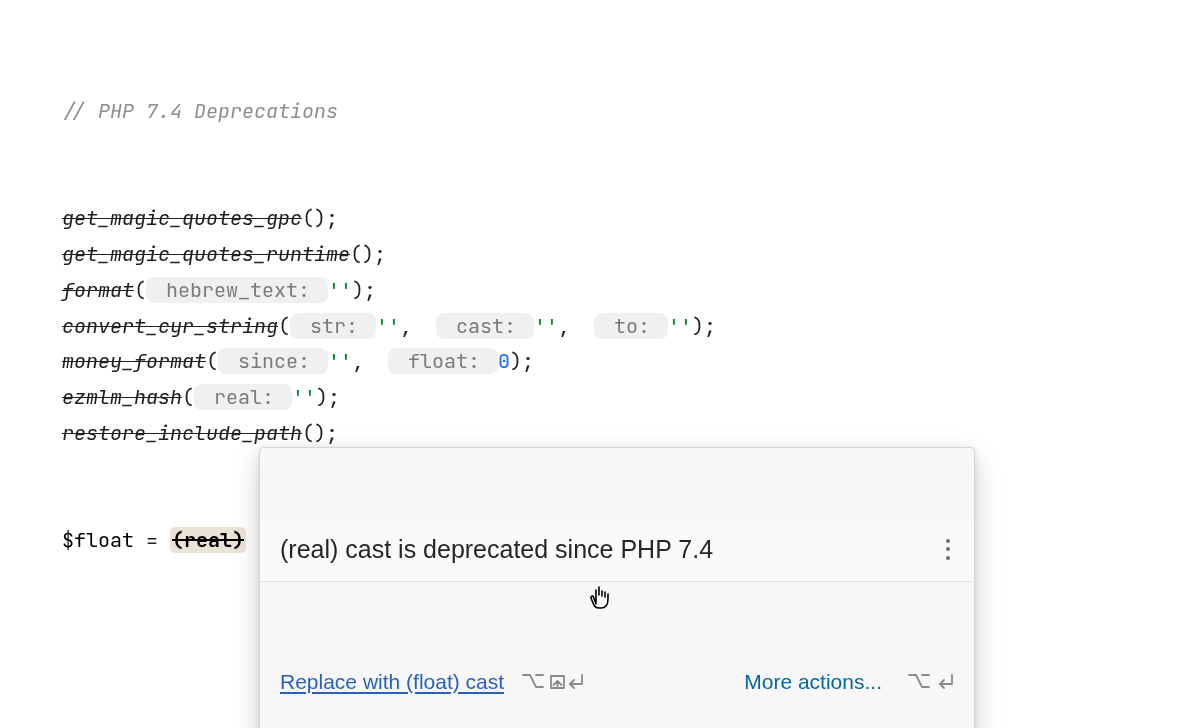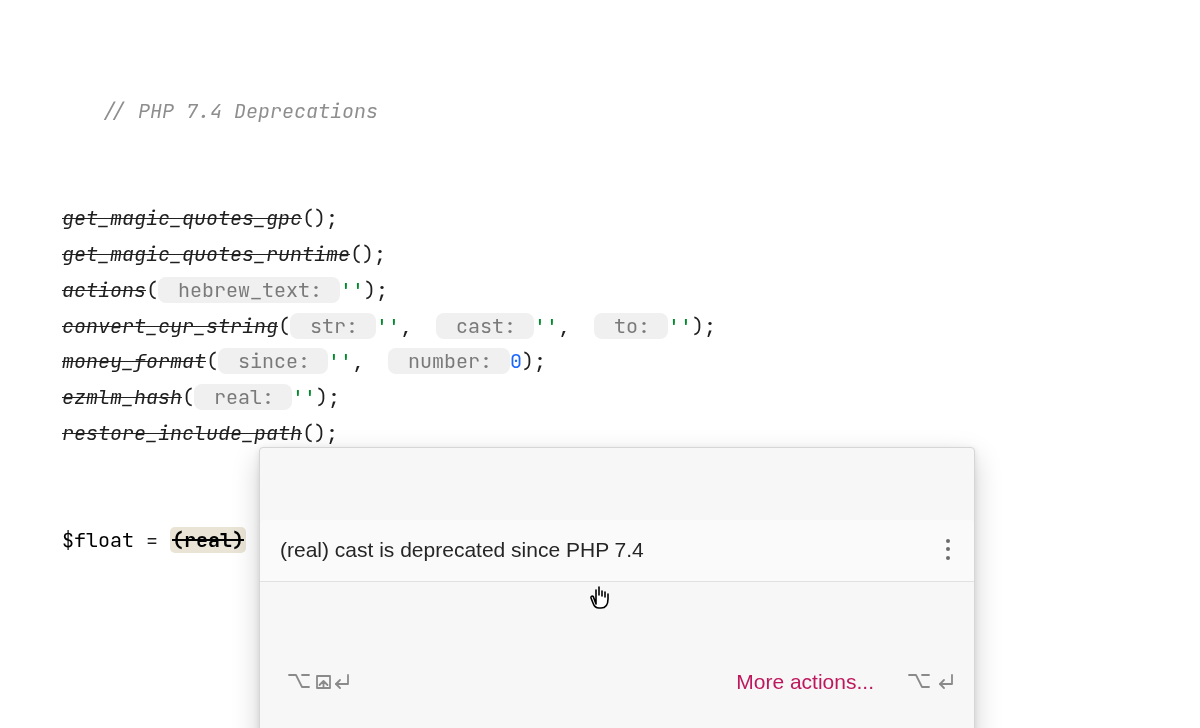--- a/index.html
+++ b/index.html
@@ -11,21 +11,21 @@
     font-family: "SF Mono", "JetBrains Mono", Menlo, Consolas, monospace;
     font-size: 20px;
     overflow: hidden;
   }
   .editor {
     padding: 58px 0 0 62px;
     line-height: 35.8px;
     white-space: pre;
     position: relative;
   }
-  .comment { color: #8e8e8e; font-style: italic; margin-left: 40px; }
+  .comment { color: #8e8e8e; font-style: italic; }
   .fn-dep {
     color: #202020;
     font-style: italic;
     text-decoration: line-through;
     text-decoration-color: #202020;
     text-decoration-thickness: 1.4px;
     margin-top: 12px;
   }
   .punct { color: #202020; font-style: normal; }
   .hint {
@@ -62,21 +62,21 @@
     border-radius: 4px;
     box-shadow: 0 10px 28px rgba(0,0,0,0.18), 0 2px 6px rgba(0,0,0,0.10);
     font-family: -apple-system, "SF Pro Text", Helvetica, Arial, sans-serif;
     font-style: normal;
   }
   .popup-header {
     display: flex;
     align-items: center;
     justify-content: space-between;
     padding: 12px 20px 14px 20px;
-    font-size: 21px;
+    font-size: 25px;
     color: #262626;
     background: #fafafa;
     border-bottom: 1px solid #e1e1e1;
     border-radius: 4px 4px 0 0;
   }
   .more-dots {
     display:flex; flex-direction:column; gap:4.5px;
     padding: 4px 4px;
     cursor: pointer;
   }
@@ -99,61 +99,62 @@
   }
   .shortcut {
     display:inline-flex; align-items:center; gap:1px;
     color:#8a8a8a;
     font-size: 20px;
     margin-left: 8px;
   }
   .shortcut svg { display:block; }
   .spacer { flex: 1 1 auto; }
   .action-more {
-    color: #be185d;
+    color: #0369a1;
     cursor: pointer;
-    margin-right: 16px;
+    margin-right: 8px;
   }
 
   
   .cursor-pointer {
     position:absolute;
     left: 541px; top: 549px;
     pointer-events:none;
   }
 </style>
 </head>
 <body>
 
 <div class="editor">
 <span class="comment">// PHP 7.4 Deprecations</span>
 <span class="blank"></span>
 <span><span class="fn-dep">get_magic_quotes_gpc</span><span class="punct">();</span></span>
 <span><span class="fn-dep">get_magic_quotes_runtime</span><span class="punct">();</span></span>
-<span><span class="fn-dep">actions</span><span class="punct">(</span><span class="hint"> hebrew_text: </span><span class="strn">''</span><span class="punct">);</span></span>
+<span><span class="fn-dep">format</span><span class="punct">(</span><span class="hint"> hebrew_text: </span><span class="strn">''</span><span class="punct">);</span></span>
 <span><span class="fn-dep">convert_cyr_string</span><span class="punct">(</span><span class="hint"> str: </span><span class="strn">''</span><span class="punct">,</span>  <span class="hint"> cast: </span><span class="strn">''</span><span class="punct">,</span>  <span class="hint"> to: </span><span class="strn">''</span><span class="punct">);</span></span>
-<span><span class="fn-dep">money_format</span><span class="punct">(</span><span class="hint"> since: </span><span class="strn">''</span><span class="punct">,</span>  <span class="hint"> number: </span><span class="num">0</span><span class="punct">);</span></span>
+<span><span class="fn-dep">money_format</span><span class="punct">(</span><span class="hint"> since: </span><span class="strn">''</span><span class="punct">,</span>  <span class="hint"> float: </span><span class="num">0</span><span class="punct">);</span></span>
 <span><span class="fn-dep">ezmlm_hash</span><span class="punct">(</span><span class="hint"> real: </span><span class="strn">''</span><span class="punct">);</span></span>
 <span><span class="fn-dep">restore_include_path</span><span class="punct">();</span></span>
 <span class="blank"></span>
 <span><span class="var">$float</span><span class="op"> = </span><span class="cast-dep">(real)</span><span class="op"> </span><span class="str">'2019.3'</span><span class="punct">;</span></span>
 <span class="blank"></span>
 <span class="blank"></span>
 <span class="blank"></span>
 
 
 
   <div class="popup">
     <div class="popup-header">
       <span>(real) cast is deprecated since PHP 7.4</span>
       <div class="more-dots">
         <span></span><span></span><span></span>
       </div>
     </div>
     <div class="popup-actions">
+      <span class="action-primary">Replace with (float) cast</span>
       <span class="shortcut">
         <svg width="62" height="22" viewBox="0 0 62 22">
           <g fill="none" stroke="#8a8a8a" stroke-width="1.8" stroke-linecap="round" stroke-linejoin="round">
             <path d="M1 4 h7 l6 12 h7"></path>
               <path d="M14 4 h7"></path>
             <path d="M29 17 v-12 h13 v12 z"></path>
               <path d="M35.5 17 v-7 l-4 4 m4 -4 l4 4"></path>
             <path d="M60 4 v9 h-12"></path>
               <path d="M52 9 l-4 4 l4 4"></path>
           </g>

